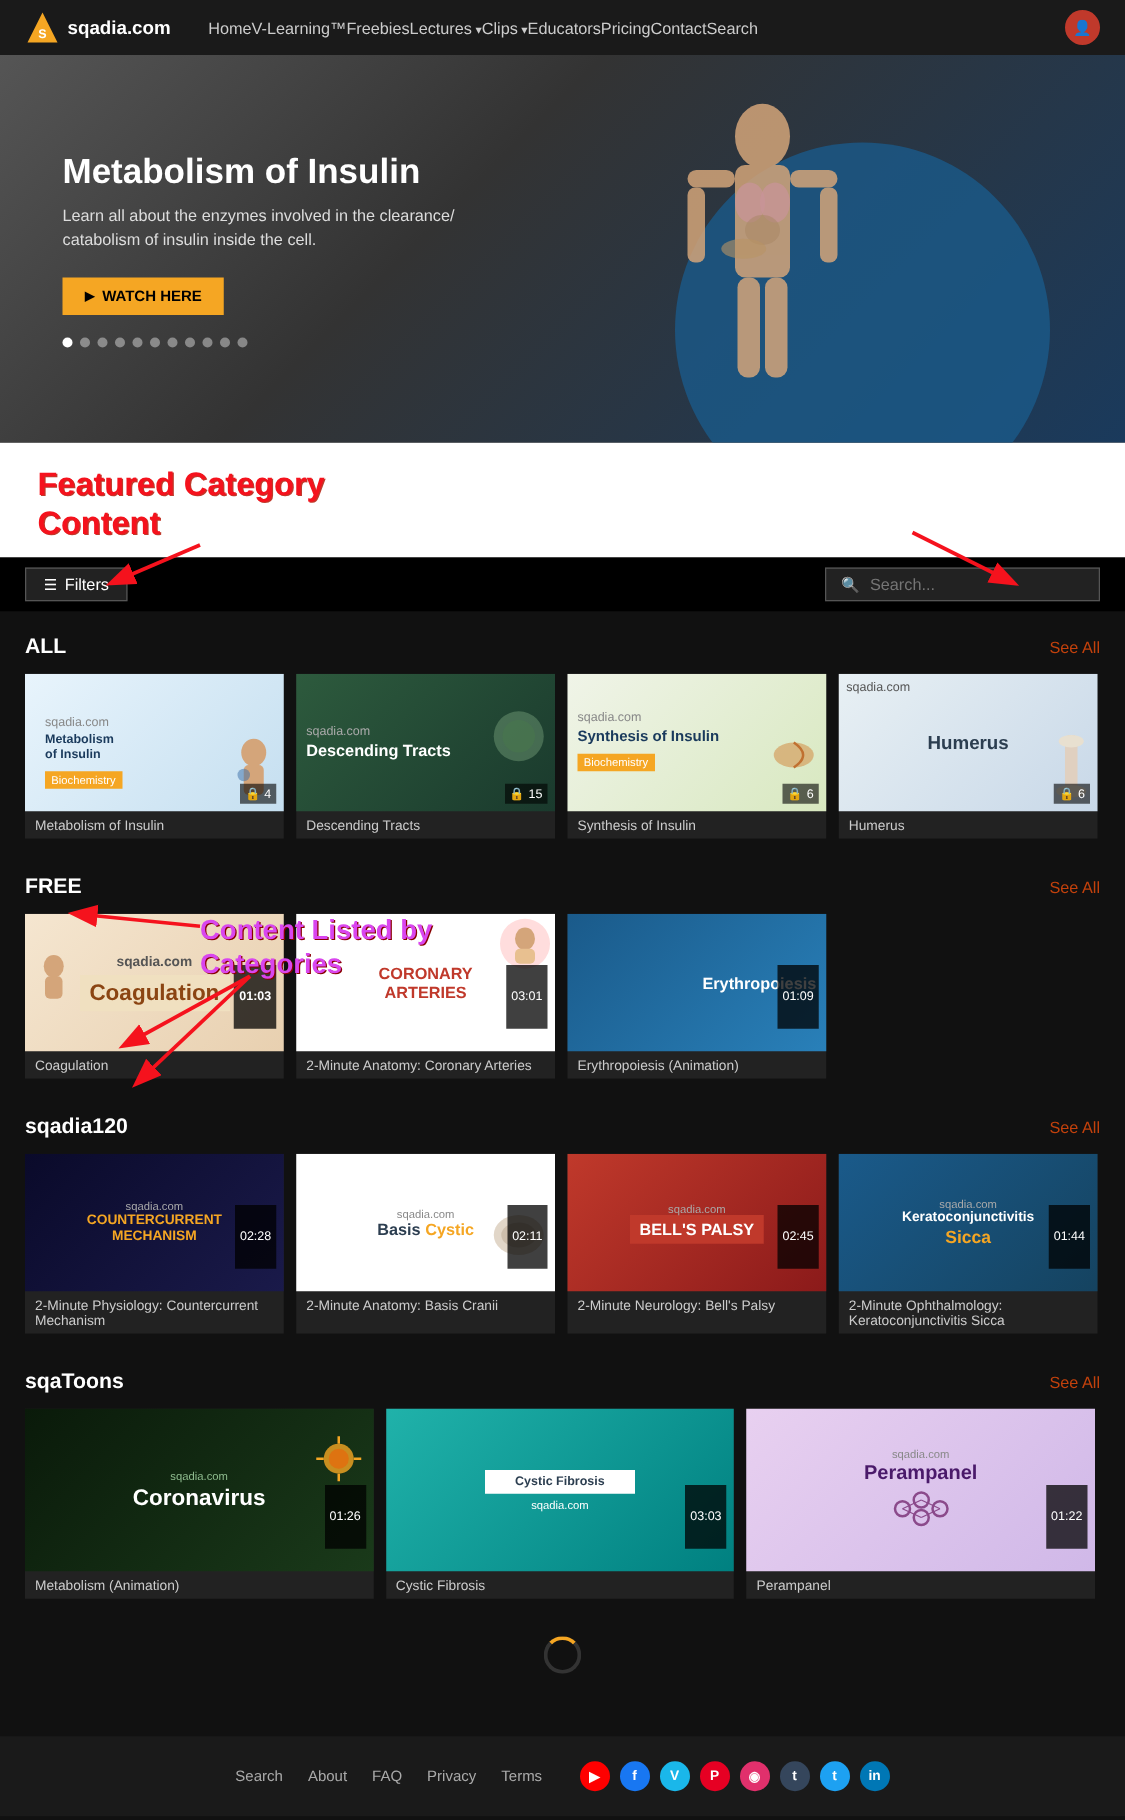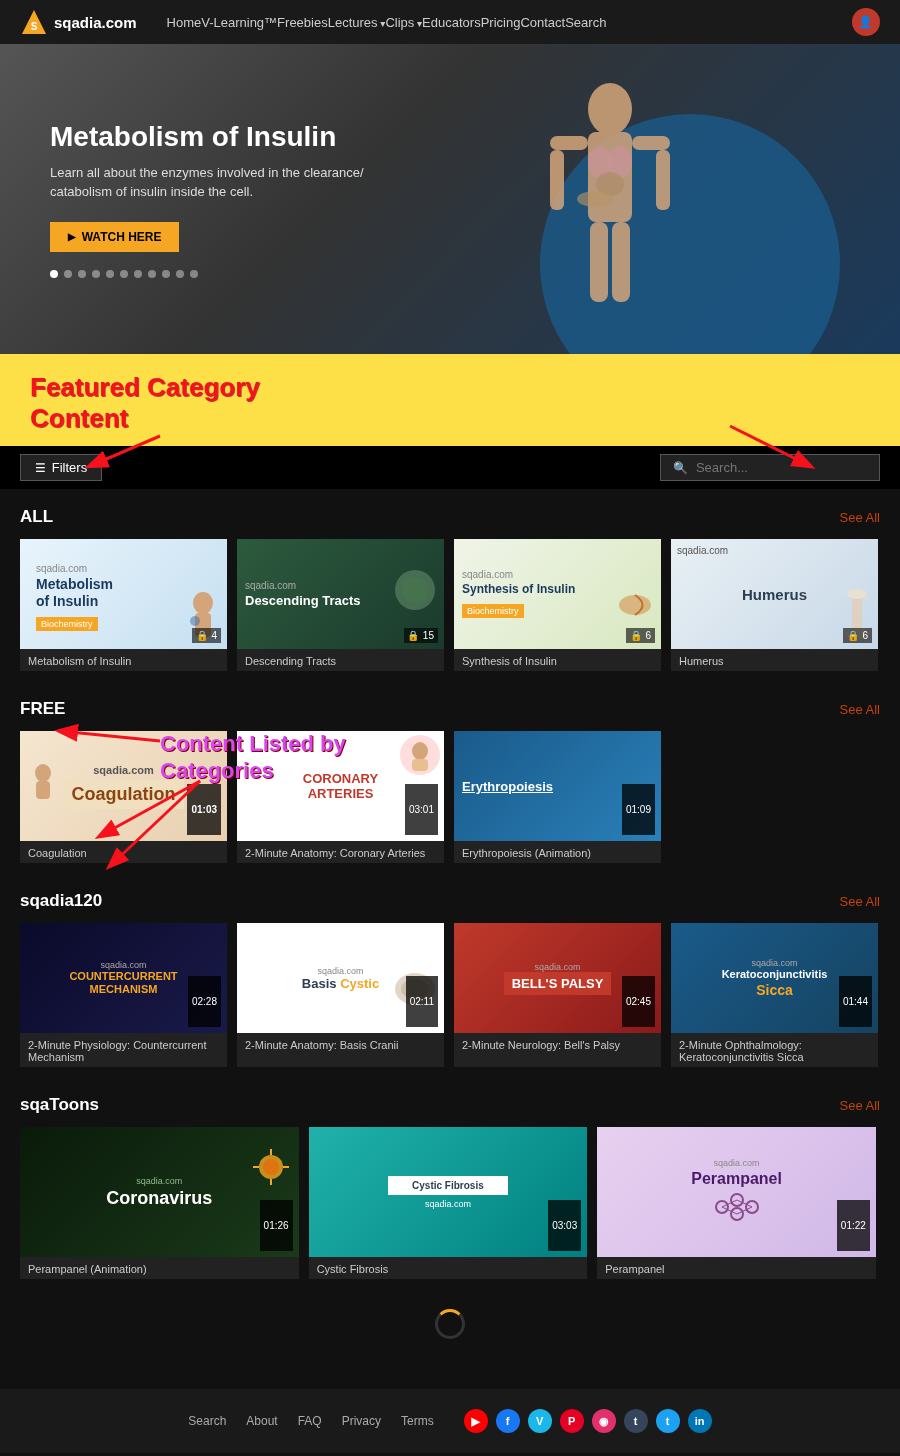--- a/index.html
+++ b/index.html
@@ -65,21 +65,21 @@
       bottom: -60px;
       width: 300px;
       height: 300px;
       border-radius: 50%;
       background: #1a5a8a;
       opacity: 0.8;
     }
 
     
     .featured-banner {
-      background: #fde047;
+      background: #ffffff;
       padding: 18px 30px 12px;
     }
     .featured-title {
       font-size: 26px;
       font-weight: 900;
       color: #f5121d;
       line-height: 1.2;
       text-shadow: 1px 1px 0 #c0392b;
     }
 
@@ -150,21 +150,21 @@
       height: 110px;
       position: relative;
       overflow: hidden;
       display: flex;
       align-items: center;
       justify-content: center;
     }
     .card-label { font-size: 11px; color: #ccc; padding: 6px 8px 4px; }
     .card-duration {
       position: absolute;
-      bottom: 6px;
+      bottom: 18px;
       right: 6px;
       background: rgba(0,0,0,0.75);
       color: #fff;
       font-size: 10px;
       padding: 20px 4px;
     }
 
     
     .thumb-metabolism {
       background: linear-gradient(135deg, #e8f4fc 0%, #c5dff0 100%);
@@ -188,21 +188,21 @@
     .thumb-coronary {
       background: #fff;
       display: flex; align-items: center; justify-content: center;
     }
     .thumb-brachial {
       background: linear-gradient(135deg, #8b1a1a 0%, #c0392b 100%);
       display: flex; align-items: center; justify-content: center;
     }
     .thumb-erythro {
       background: linear-gradient(135deg, #1a5a8a 0%, #2980b9 100%);
-      display: flex; align-items: center; justify-content: flex-start; text-decoration: underline;
+      display: flex; align-items: center; justify-content: flex-end;
     }
     .thumb-countercurrent {
       background: linear-gradient(135deg, #0a0a2a 0%, #1a1a4a 100%);
       display: flex; align-items: center; justify-content: center;
     }
     .thumb-basis {
       background: #fff;
       display: flex; align-items: center; justify-content: center;
     }
     .thumb-bells {
@@ -396,21 +396,21 @@
   <div class="section-header">
     <span class="section-title">ALL</span>
     <span class="see-all">See All</span>
   </div>
   <div class="cards-row">
 
     <div class="card">
       <div class="card-thumb thumb-metabolism">
         <div style="padding:8px;width:100%;">
           <div style="font-size:10px;color:#888;margin-bottom:2px;">sqadia.com</div>
-          <div style="font-size:14px;font-weight:bold;color:#1a3a5c;line-height:1.2;">Metabolism<br>of Insulin</div>
+          <div style="font-size:10px;font-weight:bold;color:#1a3a5c;line-height:1.2;">Metabolism<br>of Insulin</div>
           <div style="margin-top:4px;"><span class="badge-biochem">Biochemistry</span></div>
         </div>
         <div style="position:absolute;right:4px;bottom:4px;">
           <svg width="40" height="50" viewBox="0 0 40 50">
             <ellipse cx="20" cy="12" rx="10" ry="11" fill="#d4a57a"></ellipse>
             <rect x="12" y="22" width="16" height="24" rx="4" fill="#d4a57a"></rect>
             <circle cx="12" cy="30" r="5" fill="#3a6ea8" opacity="0.5"></circle>
           </svg>
         </div>
         <div class="card-num">🔒 4</div>
@@ -633,21 +633,21 @@
             <circle cx="20" cy="20" r="12" fill="#f5a623" opacity="0.8"></circle>
             <circle cx="20" cy="20" r="8" fill="#e07010" opacity="0.9"></circle>
             <line x1="20" y1="2" x2="20" y2="8" stroke="#f5a623" stroke-width="2"></line>
             <line x1="20" y1="32" x2="20" y2="38" stroke="#f5a623" stroke-width="2"></line>
             <line x1="2" y1="20" x2="8" y2="20" stroke="#f5a623" stroke-width="2"></line>
             <line x1="32" y1="20" x2="38" y2="20" stroke="#f5a623" stroke-width="2"></line>
           </svg>
         </div>
         <div class="card-duration">01:26</div>
       </div>
-      <div class="card-label">Perampanel (Animation)</div>
+      <div class="card-label">Metabolism (Animation)</div>
     </div>
 
     <div class="card card-sqatoon">
       <div class="card-thumb thumb-cystic" style="height:130px;">
         <div style="text-align:center;padding:8px;width:100%;">
           <div style="background:#fff;padding:4px 8px;margin:0 auto;max-width:120px;">
             <div style="font-size:10px;font-weight:bold;color:#2c3e50;">Cystic Fibrosis</div>
           </div>
           <div style="font-size:9px;color:#fff;margin-top:4px;">sqadia.com</div>
         </div>

